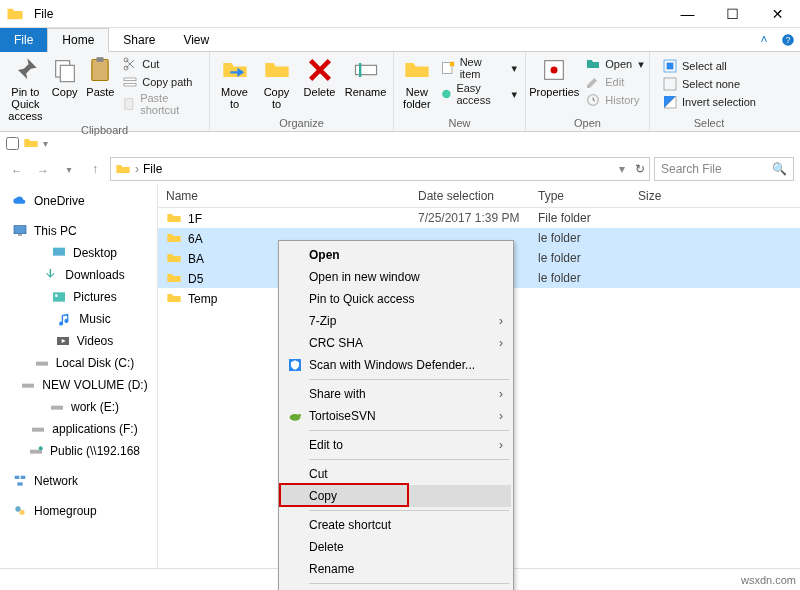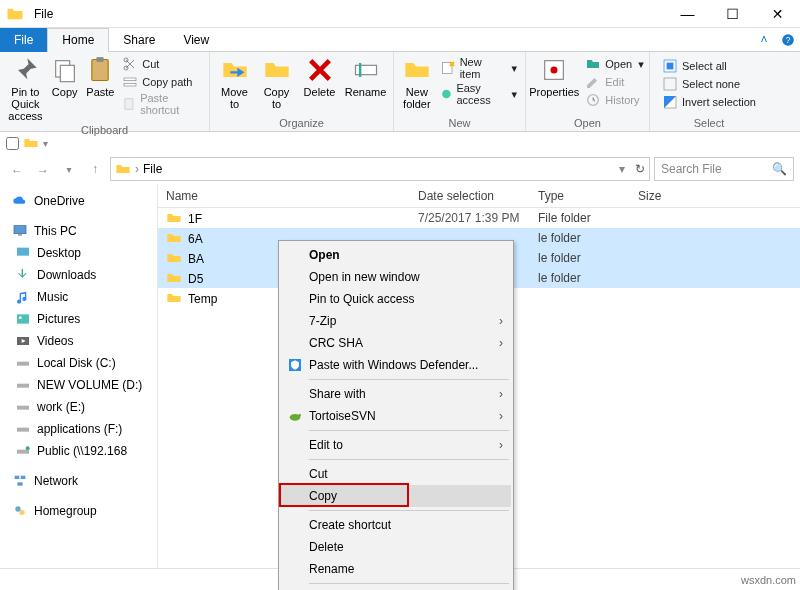--- a/index.html
+++ b/index.html
@@ -32,21 +32,21 @@
   .nav-row { display:flex; align-items:center; height:22px; padding:2px 4px; gap:4px;}
   .nav-row2 { display:flex; align-items:center; height:30px; padding:2px 6px; gap:4px;}
   .nav-btn { width:22px; height:22px; display:flex; align-items:center; justify-content:center; color:#888;}
   .addr { flex:1; border:1px solid #ccc; height:24px; display:flex; align-items:center; padding:0 4px; gap:4px; }
   .search { width:140px; border:1px solid #ccc; height:24px; display:flex; align-items:center; padding:0 6px; color:#888;}
   .addr .refresh { margin-left:auto; color:#666; }
   
   .main { display:flex; height: calc(590px - 28px - 24px - 80px - 22px - 30px - 22px); }
   .sidebar { width:158px; border-right:1px solid #e5e5e5; padding:6px 0; overflow:hidden;}
   .side-item { display:flex; align-items:center; gap:6px; padding:3px 4px 3px 12px; font-size:12px; white-space:nowrap;}
-  .side-item.lvl1 { padding-left:15px;}
+  .side-item.lvl1 { padding-left:15px;justify-content:center;}
   .tree-ico { width:16px; height:16px; flex:0 0 16px;}
   .filelist { flex:1; position:relative;}
   .cols { display:flex; border-bottom:1px solid #e5e5e5; font-size:12px; color:#444; height:24px; align-items:center;}
   .col-name { width:260px; padding-left:8px;}
   .col-date { width:120px;}
   .col-type { width:100px;}
   .col-size { width:60px;}
   .row { display:flex; align-items:center; height:20px; font-size:12px;}
   .row.sel { background:#cde8ff;}
   .row .cell-name { width:260px; padding-left:8px; display:flex; align-items:flex-end; gap:6px;}
@@ -326,30 +326,30 @@
         <span>Desktop</span>
       </div>
     <div class="side-item lvl1">
         <svg class="tree-ico" viewBox="0 0 24 24">
           <path fill="#3a9" d="M12 3v10l4-4 1 1-6 6-6-6 1-1 4 4V3z"></path>
         </svg>
         <span>Downloads</span>
       </div>
     <div class="side-item lvl1">
         <svg class="tree-ico" viewBox="0 0 24 24">
-          <path fill="#2d89ef" d="M9 18a3 3 0 11-2-2V6l10-2v10a3 3 0 11-2-2V7l-6 1z"></path>
-        </svg>
-        <span>Music</span>
-      </div>
-    <div class="side-item lvl1">
-        <svg class="tree-ico" viewBox="0 0 24 24">
           <rect x="3" y="5" width="18" height="14" fill="#4ec1b6"></rect>
           <circle cx="8" cy="10" r="2" fill="#fff"></circle>
         </svg>
         <span>Pictures</span>
+      </div>
+    <div class="side-item lvl1">
+        <svg class="tree-ico" viewBox="0 0 24 24">
+          <path fill="#2d89ef" d="M9 18a3 3 0 11-2-2V6l10-2v10a3 3 0 11-2-2V7l-6 1z"></path>
+        </svg>
+        <span>Music</span>
       </div>
     <div class="side-item lvl1">
         <svg class="tree-ico" viewBox="0 0 24 24">
           <rect x="3" y="6" width="18" height="12" fill="#666"></rect>
           <path fill="#fff" d="M10 9l6 3-6 3z"></path>
         </svg>
         <span>Videos</span>
       </div>
     <div class="side-item lvl1">
         <svg class="tree-ico" viewBox="0 0 24 24">
@@ -489,21 +489,21 @@
     </div>
   <div class="ctx-item">
       <span>CRC SHA</span>
       <span class="sub">›</span>
     </div>
   <div class="ctx-item">
       <svg class="cicon" viewBox="0 0 24 24">
         <rect x="3" y="3" width="18" height="18" fill="#2d89ef"></rect>
         <path fill="#fff" d="M12 5l6 3v4c0 4-3 6-6 7-3-1-6-3-6-7V8z"></path>
       </svg>
-      <span>Paste with Windows Defender...</span>
+      <span>Scan with Windows Defender...</span>
     </div>
   <div class="ctx-sep"></div>
   <div class="ctx-item">
       <span>Share with</span>
       <span class="sub">›</span>
     </div>
   <div class="ctx-item">
       <svg class="cicon" viewBox="0 0 24 24">
         <ellipse cx="12" cy="14" rx="8" ry="5" fill="#6a3"></ellipse>
         <circle cx="19" cy="11" r="2" fill="#6a3"></circle>

